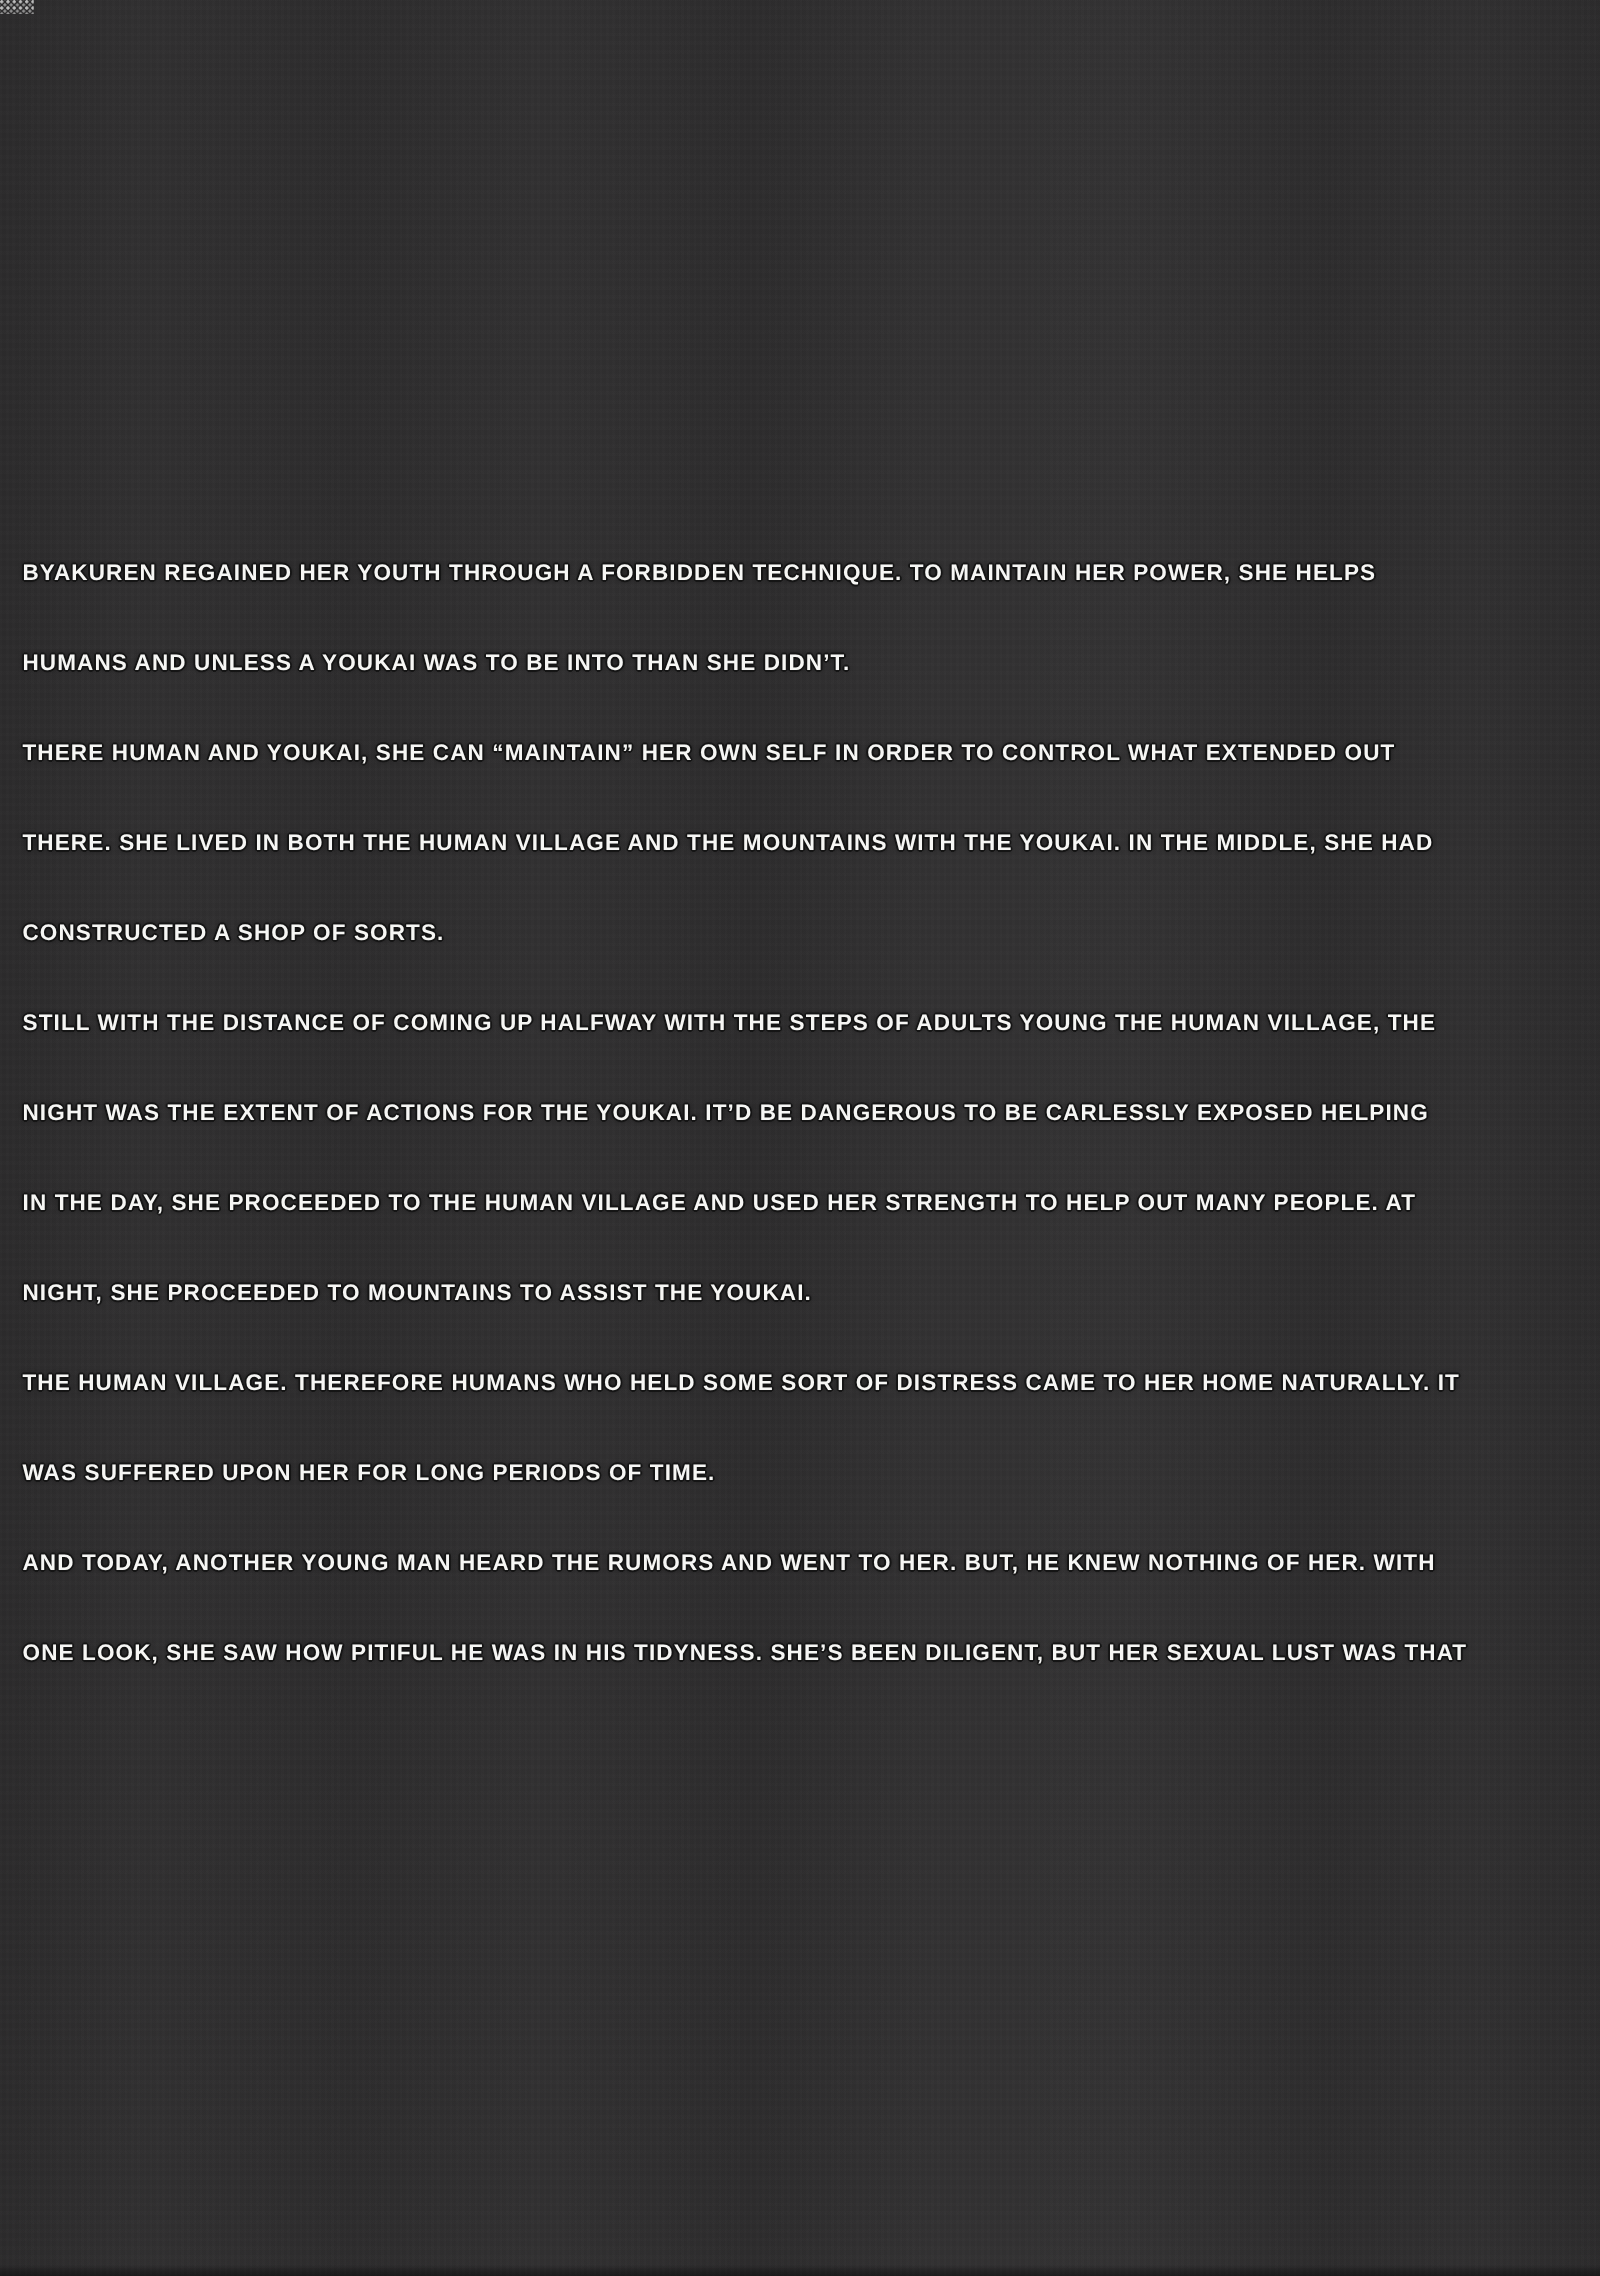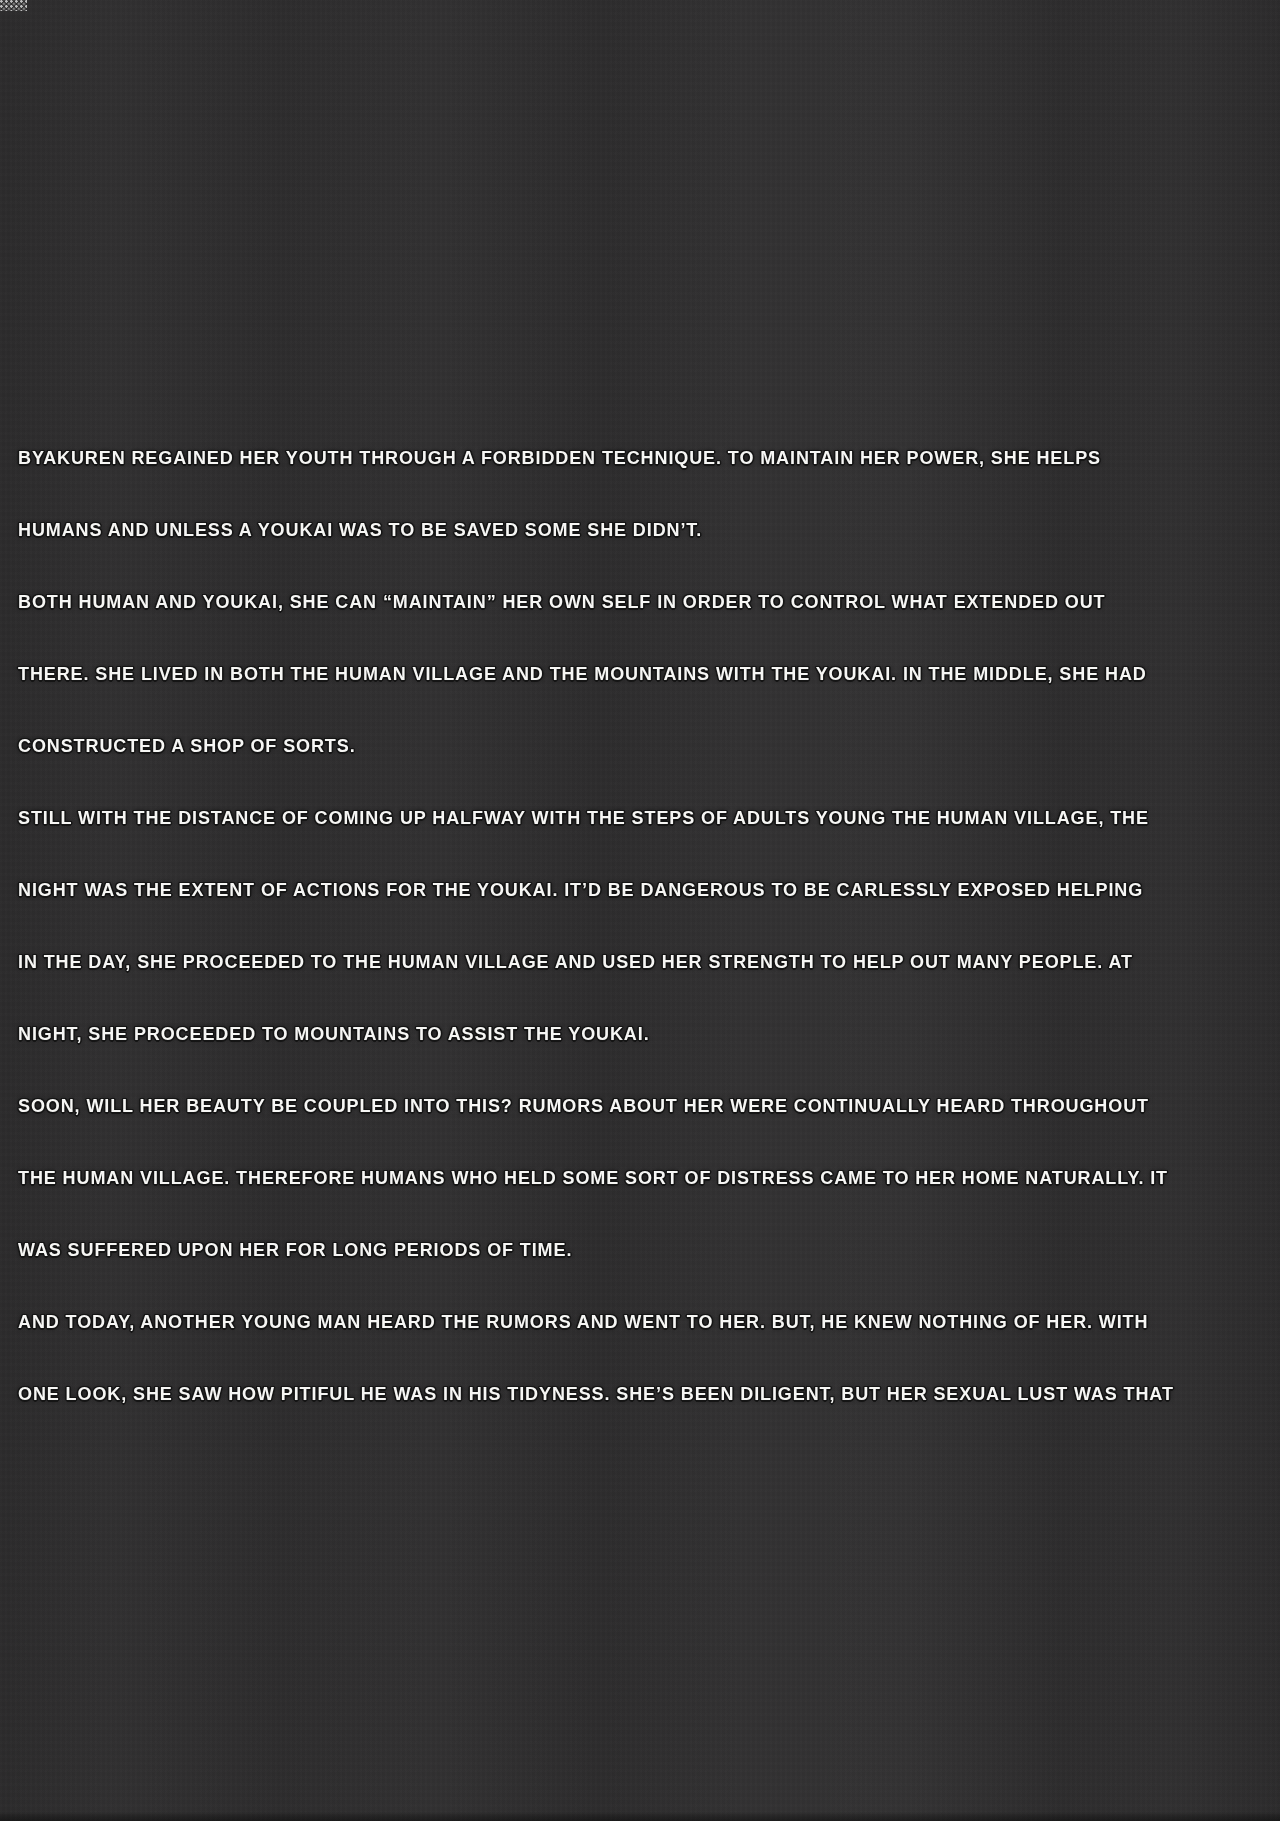--- a/index.html
+++ b/index.html
@@ -83,45 +83,44 @@
 
 <div class="page">
 
   <div class="corner-dots"></div>
 
   <div class="story">
 
     <p>
       </p>
       <div class="line">BYAKUREN REGAINED HER YOUTH THROUGH A FORBIDDEN TECHNIQUE. TO MAINTAIN HER POWER, SHE HELPS</div>
-      <div class="line">HUMANS AND UNLESS A YOUKAI WAS TO BE SAVED SOME SHE DIDN’T.</div>
+      <div class="line">HUMANS AND UNLESS A YOUKAI WAS TO BE INTO THAN SHE DIDN’T.</div>
     <p></p>
 
     <p>
       </p>
-      <div class="line">BOTH HUMAN AND YOUKAI, SHE CAN “MAINTAIN” HER OWN SELF IN ORDER TO CONTROL WHAT EXTENDED OUT</div>
+      <div class="line">THERE HUMAN AND YOUKAI, SHE CAN “MAINTAIN” HER OWN SELF IN ORDER TO CONTROL WHAT EXTENDED OUT</div>
       <div class="line">THERE. SHE LIVED IN BOTH THE HUMAN VILLAGE AND THE MOUNTAINS WITH THE YOUKAI. IN THE MIDDLE, SHE HAD</div>
       <div class="line">CONSTRUCTED A SHOP OF SORTS.</div>
     <p></p>
 
     <p>
       </p>
       <div class="line">STILL WITH THE DISTANCE OF COMING UP HALFWAY WITH THE STEPS OF ADULTS YOUNG THE HUMAN VILLAGE, THE</div>
       <div class="line">NIGHT WAS THE EXTENT OF ACTIONS FOR THE YOUKAI. IT’D BE DANGEROUS TO BE CARLESSLY EXPOSED HELPING</div>
     <p></p>
 
     <p>
       </p>
       <div class="line">IN THE DAY, SHE PROCEEDED TO THE HUMAN VILLAGE AND USED HER STRENGTH TO HELP OUT MANY PEOPLE. AT</div>
       <div class="line">NIGHT, SHE PROCEEDED TO MOUNTAINS TO ASSIST THE YOUKAI.</div>
     <p></p>
 
     <p>
       </p>
-      <div class="line">SOON, WILL HER BEAUTY BE COUPLED INTO THIS? RUMORS ABOUT HER WERE CONTINUALLY HEARD THROUGHOUT</div>
       <div class="line">THE HUMAN VILLAGE. THEREFORE HUMANS WHO HELD SOME SORT OF DISTRESS CAME TO HER HOME NATURALLY. IT</div>
       <div class="line">WAS SUFFERED UPON HER FOR LONG PERIODS OF TIME.</div>
     <p></p>
 
     <p>
       </p>
       <div class="line">AND TODAY, ANOTHER YOUNG MAN HEARD THE RUMORS AND WENT TO HER. BUT, HE KNEW NOTHING OF HER. WITH</div>
       <div class="line">ONE LOOK, SHE SAW HOW PITIFUL HE WAS IN HIS TIDYNESS. SHE’S BEEN DILIGENT, BUT HER SEXUAL LUST WAS THAT</div>
     <p></p>
 

